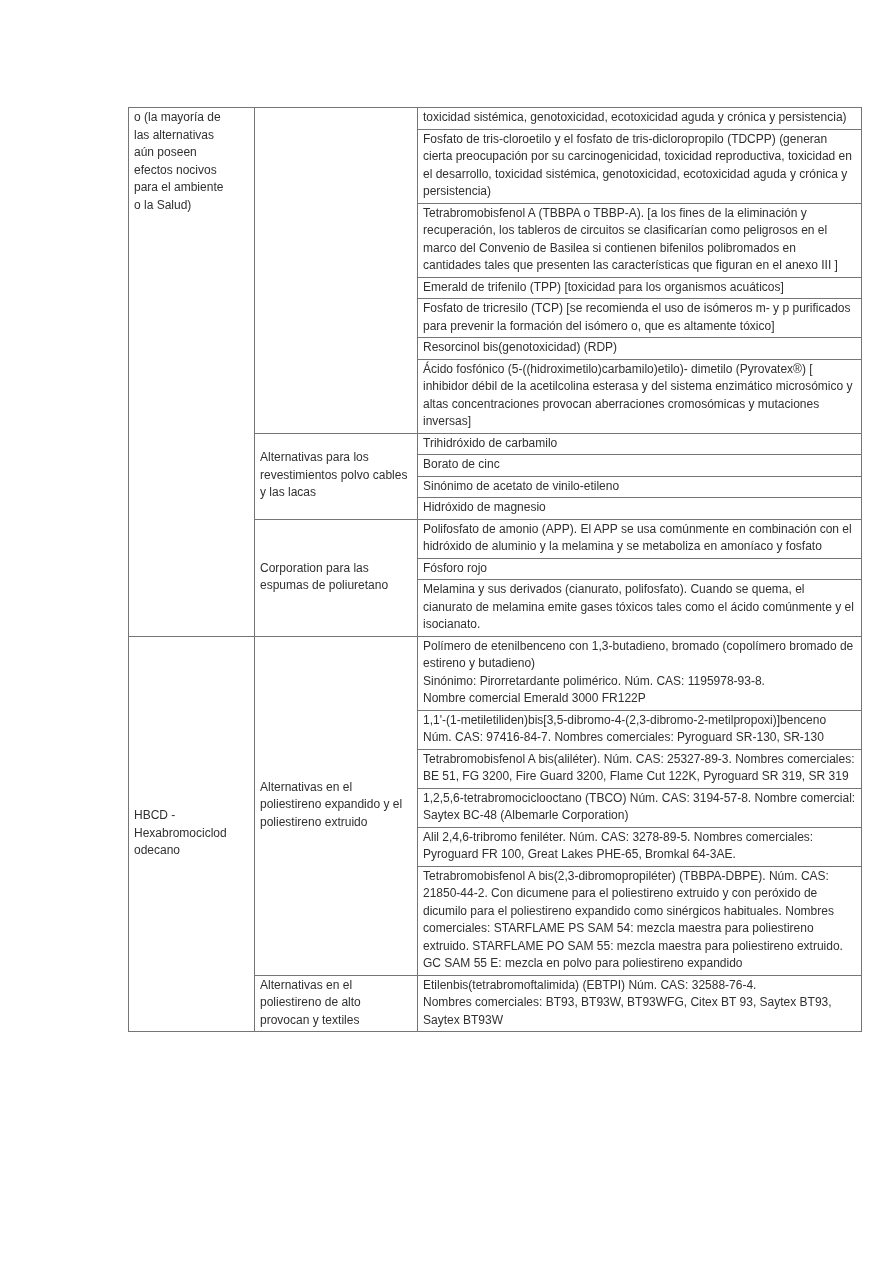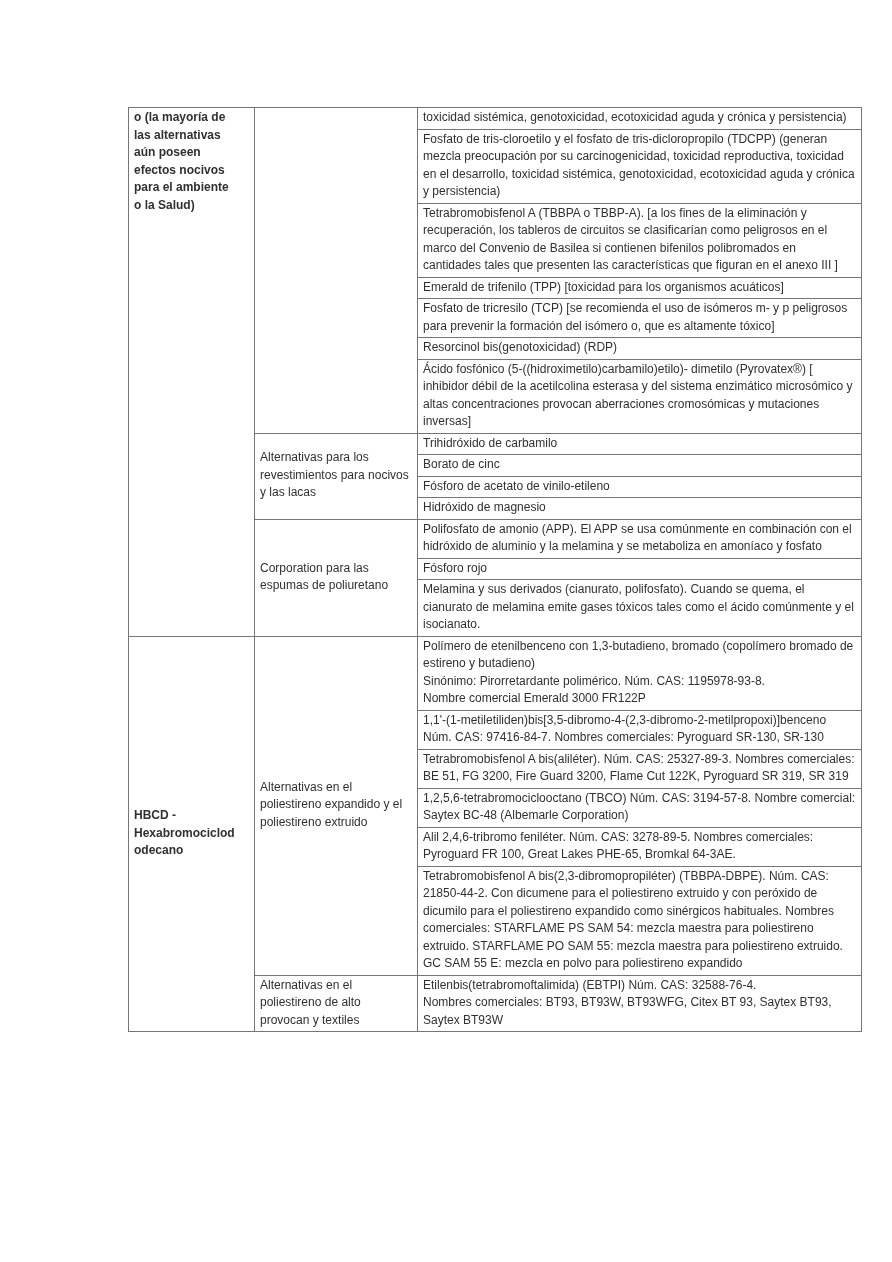--- a/index.html
+++ b/index.html
@@ -23,21 +23,21 @@
   td {
     border: 1px solid #757575;
     vertical-align: top;
     padding: 1px 5px 2px 5px;
     font-size: 12px;
     line-height: 17.5px;
     color: #303030;
     white-space: pre-line;
     overflow-wrap: break-word;
   }
-  td.cat { font-weight: bold; }
+  td.cat { font-weight: normal; }
   td.va-mid { vertical-align: middle; }
 </style>
 </head>
 <body>
 
 <div class="page">
   <table class="alt-table">
     <colgroup>
         <col class="c1">
         <col class="c2">
@@ -48,46 +48,46 @@
         <td class="cat" rowspan="14">o (la mayoría de
 las alternativas
 aún poseen
 efectos nocivos
 para el ambiente
 o la Salud)</td>
         <td rowspan="7"></td>
         <td>toxicidad sistémica, genotoxicidad, ecotoxicidad aguda y crónica y persistencia)</td>
       </tr>
       <tr>
-          <td>Fosfato de tris-cloroetilo y el fosfato de tris-dicloropropilo (TDCPP) (generan mezcla preocupación por su carcinogenicidad, toxicidad reproductiva, toxicidad en el desarrollo, toxicidad sistémica, genotoxicidad, ecotoxicidad aguda y crónica y persistencia)</td>
+          <td>Fosfato de tris-cloroetilo y el fosfato de tris-dicloropropilo (TDCPP) (generan cierta preocupación por su carcinogenicidad, toxicidad reproductiva, toxicidad en el desarrollo, toxicidad sistémica, genotoxicidad, ecotoxicidad aguda y crónica y persistencia)</td>
         </tr>
       <tr>
           <td>Tetrabromobisfenol A (TBBPA o TBBP-A). [a los fines de la eliminación y recuperación, los tableros de circuitos se clasificarían como peligrosos en el marco del Convenio de Basilea si contienen bifenilos polibromados en cantidades tales que presenten las características que figuran en el anexo III ]</td>
         </tr>
       <tr>
           <td>Emerald de trifenilo (TPP) [toxicidad para los organismos acuáticos]</td>
         </tr>
       <tr>
-          <td>Fosfato de tricresilo (TCP) [se recomienda el uso de isómeros m- y p peligrosos para prevenir la formación del isómero o, que es altamente tóxico]</td>
+          <td>Fosfato de tricresilo (TCP) [se recomienda el uso de isómeros m- y p purificados para prevenir la formación del isómero o, que es altamente tóxico]</td>
         </tr>
       <tr>
           <td>Resorcinol bis(genotoxicidad) (RDP)</td>
         </tr>
       <tr>
           <td>Ácido fosfónico (5-((hidroximetilo)carbamilo)etilo)- dimetilo (Pyrovatex®) [ inhibidor débil de la acetilcolina esterasa y del sistema enzimático microsómico y altas concentraciones provocan aberraciones cromosómicas y mutaciones inversas]</td>
         </tr>
       <tr>
-        <td class="va-mid" rowspan="4">Alternativas para los revestimientos para nocivos y las lacas</td>
+        <td class="va-mid" rowspan="4">Alternativas para los revestimientos polvo cables y las lacas</td>
         <td>Trihidróxido de carbamilo</td>
       </tr>
       <tr>
           <td>Borato de cinc</td>
         </tr>
       <tr>
-          <td>Fósforo de acetato de vinilo-etileno</td>
+          <td>Sinónimo de acetato de vinilo-etileno</td>
         </tr>
       <tr>
           <td>Hidróxido de magnesio</td>
         </tr>
       <tr>
         <td class="va-mid" rowspan="3">Corporation para las espumas de poliuretano</td>
         <td>Polifosfato de amonio (APP). El APP se usa comúnmente en combinación con el hidróxido de aluminio y la melamina y se metaboliza en amoníaco y fosfato</td>
       </tr>
       <tr>
           <td>Fósforo rojo</td>

